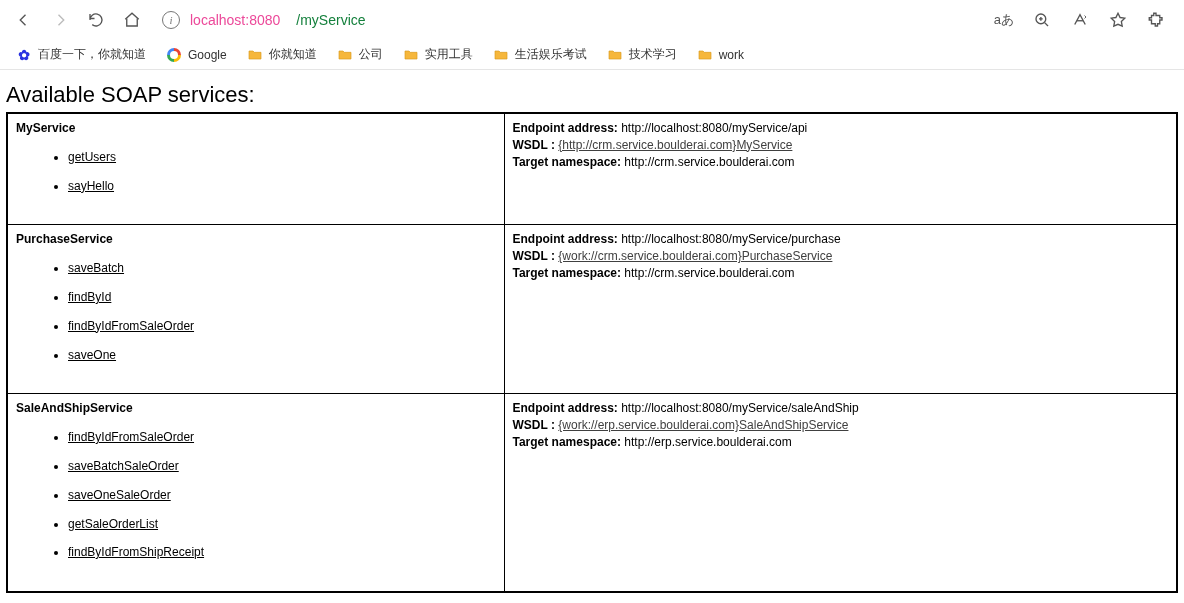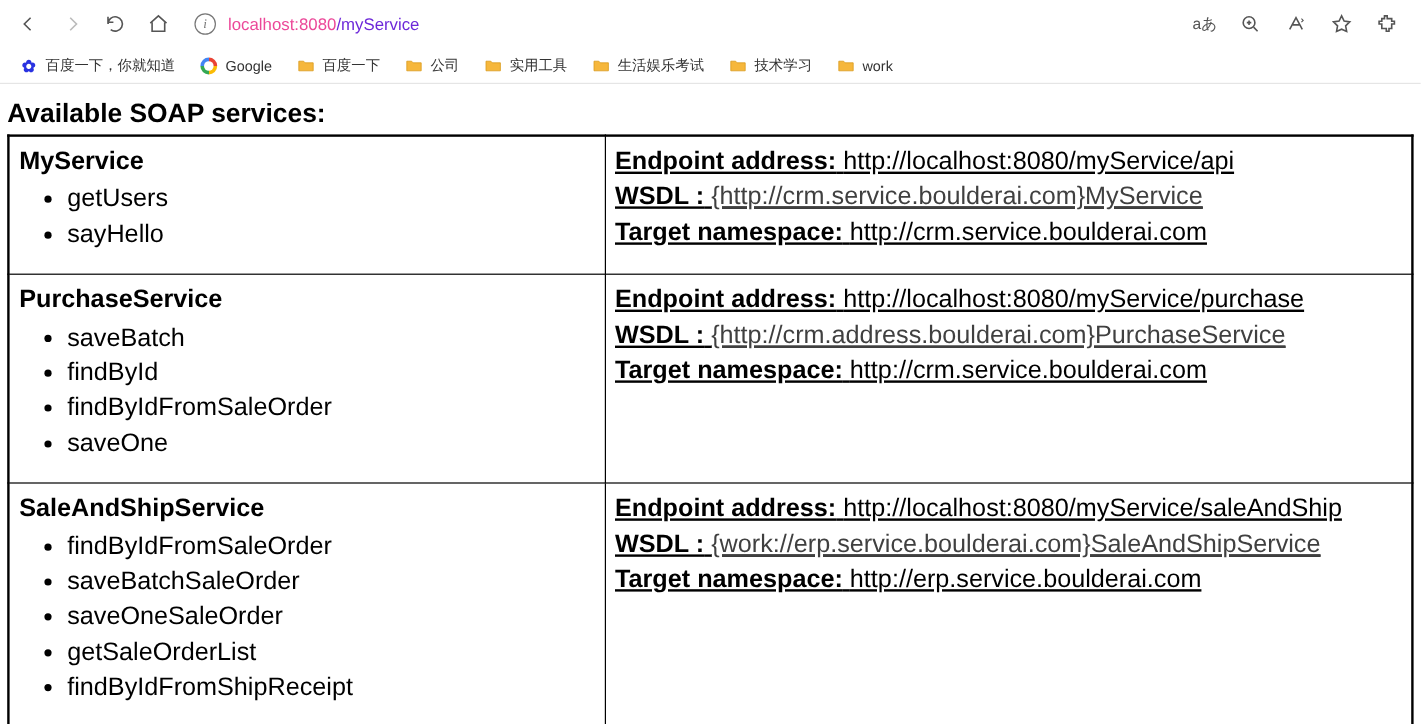--- a/index.html
+++ b/index.html
@@ -38,21 +38,21 @@
     font-size: 14px;
   }
   .url-info {
     width: 18px; height: 18px;
     border: 1.2px solid #777; border-radius: 50%;
     display: flex; align-items: center; justify-content: center;
     font-size: 11px; color: #777; margin-right: 10px;
     font-family: Georgia, serif; font-style: italic;
   }
   .url-host { color: #ec4899; }
-  .url-path { color: #6d28d9; }
+  .url-path { color: #15803d; padding-left: 16px; }
   .right-icons { display: flex; align-items: flex-end; gap: 6px; padding-right: 4px; }
   .right-icons .tb-btn { width: 32px; }
   .aA { font-size: 13px; color: #555; display:flex;align-items:center;justify-content:center;width:32px;height:32px; }
   
   .bookmarks {
     display: flex;
     align-items: center;
     height: 30px;
     padding: 0 8px;
     gap: 4px;
@@ -69,42 +69,42 @@
   .folder-ico svg { width:16px; height:16px; }
   .baidu-ico { color:#2932e1; font-size:14px; font-weight:bold; }
   .google-ico { width:14px;height:14px;border-radius:50%; background: conic-gradient(#ea4335 0 90deg,#fbbc05 90deg 180deg,#34a853 180deg 270deg,#4285f4 270deg 360deg); position:relative;}
   .google-ico::after{content:"";position:absolute;inset:3px;background:#fff;border-radius:50%;}
   
   .page {
     padding: 6px 6px 10px 6px;
   }
   h1.page-title {
     font-size: 22px;
-    font-weight: 700;
+    font-weight: 400;
     margin: 6px 0 4px 0;
   }
   table.services {
     width: 100%;
     border-collapse: collapse;
     border: 2px solid #000;
   }
   table.services td {
     border: 1px solid #000;
     vertical-align: top;
     padding: 6px 8px 18px 8px;
-    font-size: 21px;
+    font-size: 12px;
     line-height: 1.4;
   }
   .svc-col { width: 497px; }
   .svc-name { font-weight: 700; }
   .ops { margin: 2px 0 0 0; padding-left: 40px; }
-  .ops li { margin: 0; }
+  .ops li { margin: 12px; text-decoration: underline; }
   .label { font-weight: 700; }
   .wsdl-link { color: #404040; text-decoration: underline; cursor: pointer; }
-  .info-line { margin:0;text-decoration:underline; }
+  .info-line { margin:0; }
 </style>
 </head>
 <body>
 
 <div class="toolbar">
   <div class="tb-btn">
     <svg viewBox="0 0 24 24">
         <path d="M14 5l-7 7 7 7"></path>
       </svg>
   </div>
@@ -169,21 +169,21 @@
         <span class="google-ico"></span>
       </span>
     <span>Google</span>
   </div>
   <div class="bm">
     <span class="ficon folder-ico">
         <svg viewBox="0 0 24 24">
           <path fill="#f6b73c" stroke="#d99a1d" d="M3 6h6l2 2h10v10H3z"></path>
         </svg>
       </span>
-    <span>百度一下</span>
+    <span>你就知道</span>
   </div>
   <div class="bm">
     <span class="ficon folder-ico">
         <svg viewBox="0 0 24 24">
           <path fill="#f6b73c" stroke="#d99a1d" d="M3 6h6l2 2h10v10H3z"></path>
         </svg>
       </span>
     <span>公司</span>
   </div>
   <div class="bm">
@@ -237,21 +237,21 @@
         </tr>
         <tr>
           <td class="svc-col"><span class="svc-name">PurchaseService</span><ul class="ops">
               <li>saveBatch</li>
               <li>findById</li>
               <li>findByIdFromSaleOrder</li>
               <li>saveOne</li>
             </ul></td>
           <td>
             <div class="info-line"><span class="label">Endpoint address:</span> <span>http://localhost:8080/myService/purchase</span></div>
-            <div class="info-line"><span class="label">WSDL :</span> <a class="wsdl-link">{http://crm.address.boulderai.com}PurchaseService</a></div>
+            <div class="info-line"><span class="label">WSDL :</span> <a class="wsdl-link">{work://crm.service.boulderai.com}PurchaseService</a></div>
             <div class="info-line"><span class="label">Target namespace:</span> <span>http://crm.service.boulderai.com</span></div>
           </td>
         </tr>
         <tr>
           <td class="svc-col"><span class="svc-name">SaleAndShipService</span><ul class="ops">
               <li>findByIdFromSaleOrder</li>
               <li>saveBatchSaleOrder</li>
               <li>saveOneSaleOrder</li>
               <li>getSaleOrderList</li>
               <li>findByIdFromShipReceipt</li>

